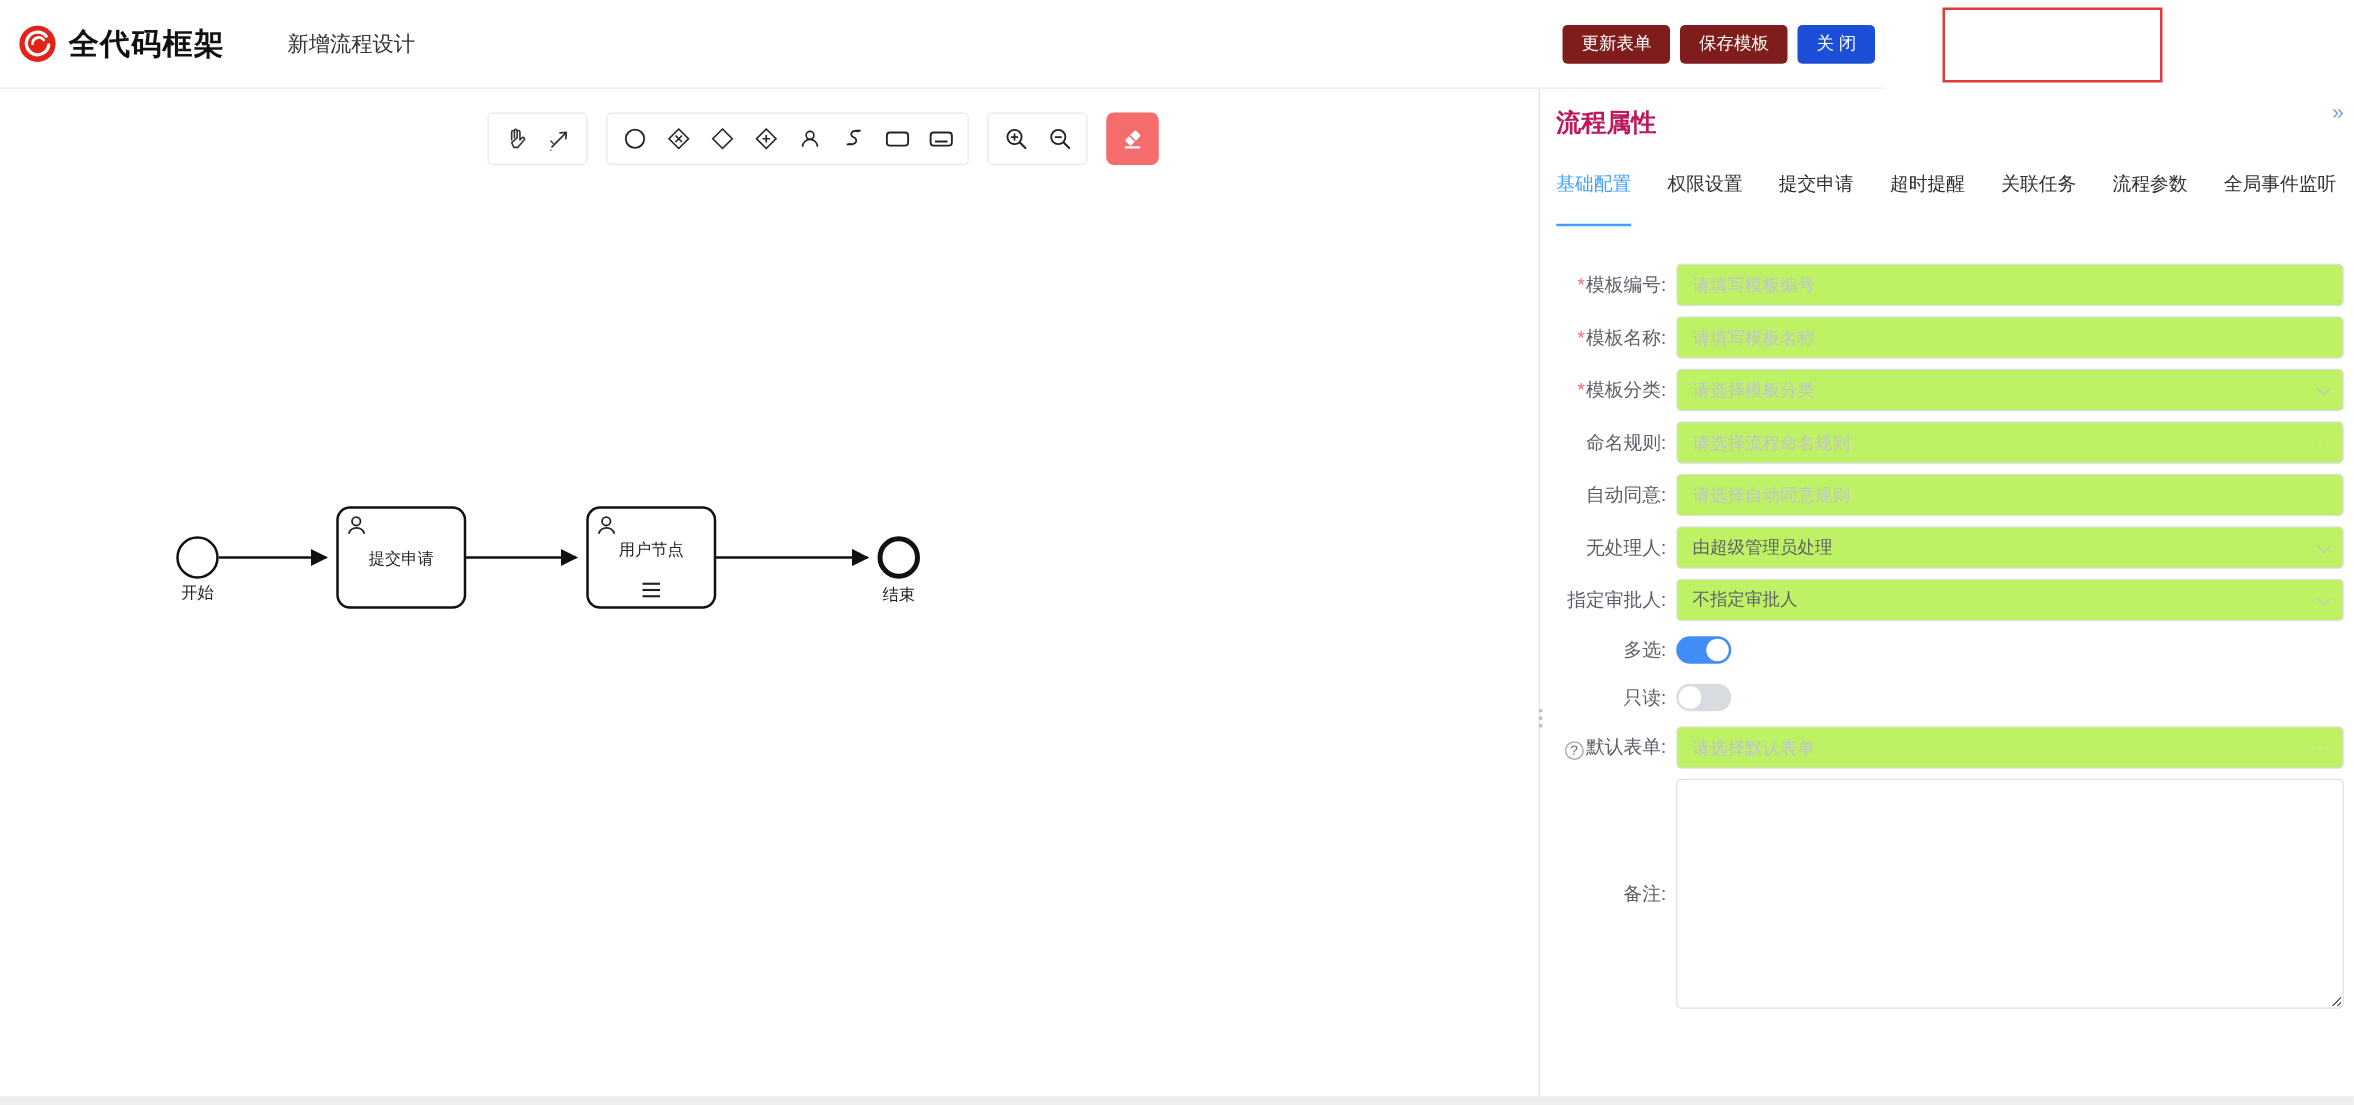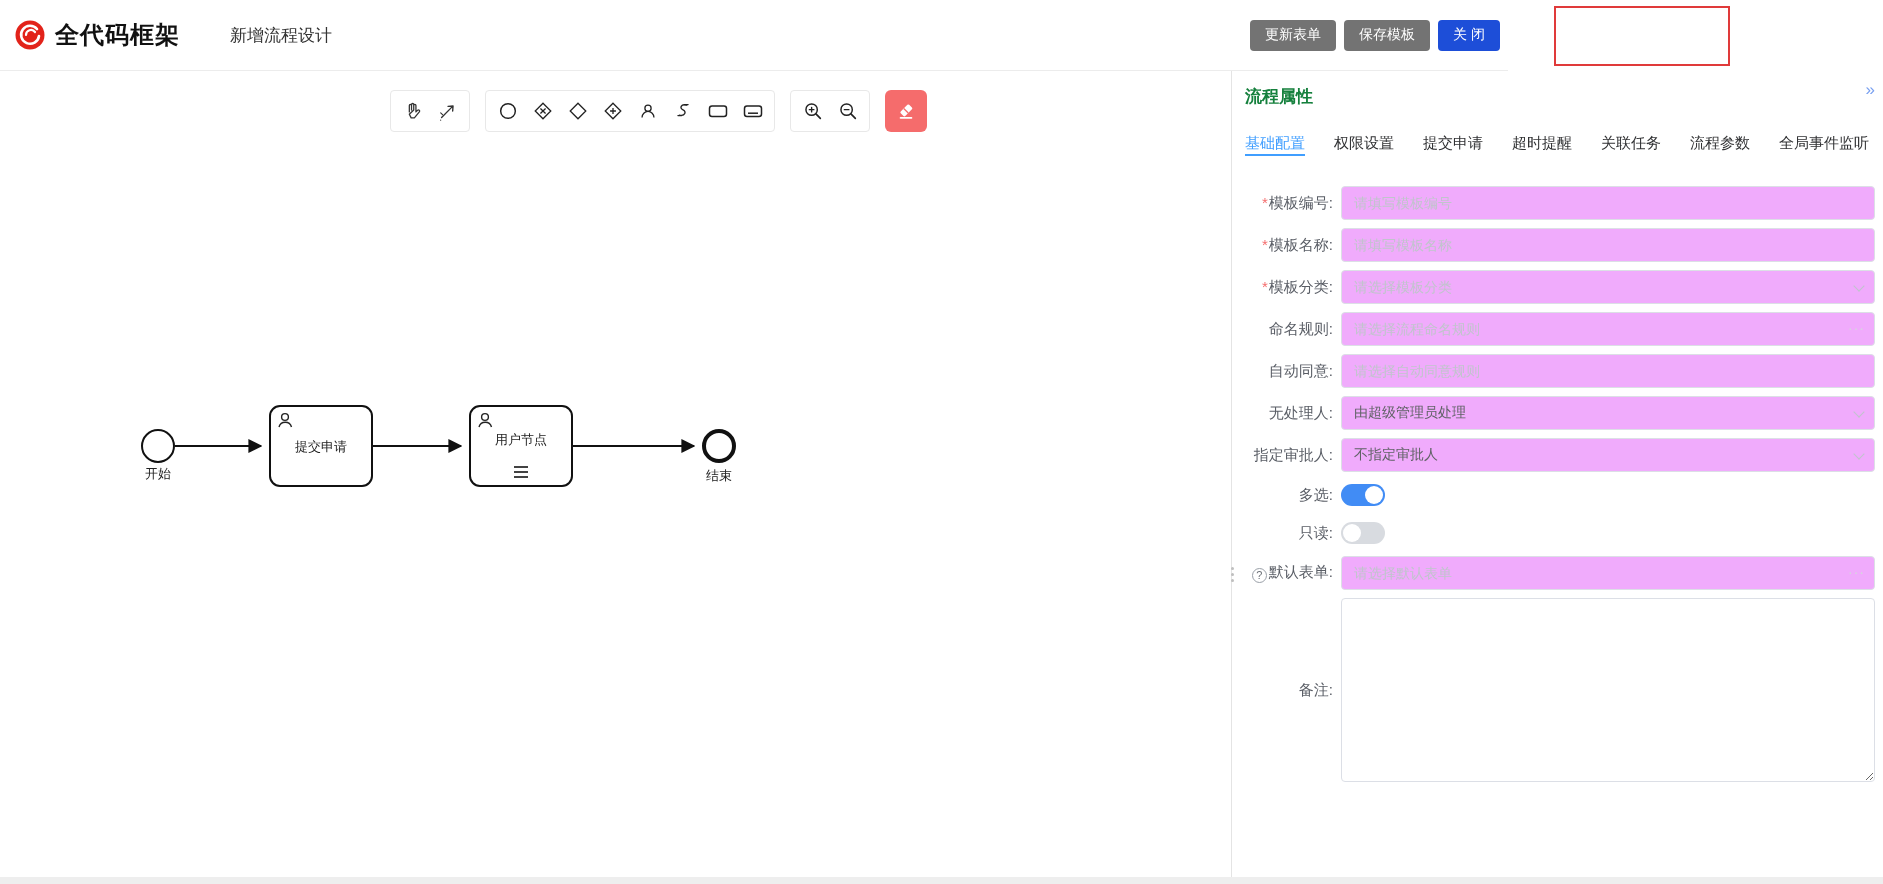--- a/index.html
+++ b/index.html
@@ -9,21 +9,21 @@
   
   .header { position:absolute; top:0; left:0; width:1508px; height:71px;
             background:#fff; border-bottom:1px solid #ececec;
             display:flex; align-items:center; z-index:5; }
   .logo { display:flex; align-items:center; gap:9px; margin-left:14px; }
   .logo-text { font-size:24px; font-weight:bold; color:#111; letter-spacing:1px; }
   .page-title { margin-left:50px; font-size:17px; color:#333; }
   .header-actions { margin-left:auto; margin-right:8px; display:flex; gap:8px; align-items:center; }
   .btn { border:none; border-radius:4px; height:31px; padding:0 15px; font-size:14px;
          color:#fff; cursor:pointer; font-family:inherit; }
-  .btn.blue { background:#737373; }
+  .btn.blue { background:#7f1d1d; }
   .btn.red  { background:#1d4ed8; }
   .annotation { position:absolute; left:1554px; top:6px; width:176px; height:60px;
                 border:2px solid #e03a3a; pointer-events:none; z-index:9; }
 
   
   .canvas { position:absolute; top:71px; left:0; width:1232px; height:806px;
             background:#fff; border-right:1px solid #e4e4e4; }
   .toolbar { position:absolute; left:390px; top:19px; display:flex; gap:15px; align-items:center; }
   .tool-group { display:flex; align-items:center; gap:2px; border:1px solid #e8e8e8;
                 border-radius:4px; background:#fff; padding:3px 5px; height:42px; }
@@ -31,38 +31,38 @@
               border-radius:4px; cursor:pointer; }
   .tool-btn svg { display:block; }
   .tool-btn.danger { width:42px; height:42px; background:#f56c6c; border-radius:6px; }
   .diagram { position:absolute; left:0; top:0; width:1232px; height:806px; }
   .diagram text { font-size:13px; fill:#222; text-anchor:middle;
                   font-family:"Liberation Sans","DejaVu Sans",sans-serif; }
 
   
   .panel { position:absolute; top:71px; left:1233px; width:650px; height:806px; background:#fff; }
   .panel-title-row { padding:14px 12px 0 12px; display:flex; justify-content:space-between; }
-  .panel-title { font-size:17px; font-weight:bold; color:#15803d; }
+  .panel-title { font-size:20px; font-weight:bold; color:#be185d; }
   .collapse { color:#79a0f0; font-size:17px; cursor:pointer; line-height:1;
               position:absolute; right:8px; top:10px; }
   .tabs { margin-top:26px; display:flex; justify-content:space-between; padding:0 14px 0 12px; }
-  .tab { font-size:15px; color:#303133; padding-bottom:1px; border-bottom:2px solid transparent;
+  .tab { font-size:15px; color:#303133; padding-bottom:22px; border-bottom:2px solid transparent;
          cursor:pointer; white-space:nowrap; }
   .tab.active { color:#409eff; border-bottom-color:#409eff; }
 
   .form { margin-top:30px; padding-right:8px; }
   .form-row { display:flex; align-items:center; height:34px; margin-bottom:8px; }
   .form-row.toggle-row { height:30px; }
   .form-row.textarea-row { height:184px; }
   .form-label { width:108px; flex:0 0 108px; text-align:right; padding-right:8px;
                 font-size:15px; color:#5a5e66; white-space:nowrap; }
   .req { color:#f56c6c; margin-right:1px; }
   .form-control { flex:1; position:relative; height:100%; }
   .ipt { width:100%; height:34px; border:1px solid #dcdfe6; border-radius:4px;
-         padding:0 12px; font-size:14px; color:#606266; outline:none; background:#f0abfc;
+         padding:0 12px; font-size:14px; color:#606266; outline:none; background:#bef264;
          font-family:inherit; }
   .ipt::placeholder { color:#c0c4cc; }
   .chev { position:absolute; right:12px; top:12px; width:8px; height:8px;
           border-right:1.5px solid #c0c4cc; border-bottom:1.5px solid #c0c4cc;
           transform:rotate(45deg); pointer-events:none; }
   .suffix-dots { position:absolute; right:10px; top:8px; color:#d4d7dc; font-size:14px;
                  letter-spacing:1px; pointer-events:none; }
   .help { display:inline-flex; width:15px; height:15px; border:1px solid #9aa0a8; border-radius:50%;
           align-items:center; justify-content:center; font-size:11px; color:#6b7077;
           margin-right:2px; vertical-align:-2px; }

